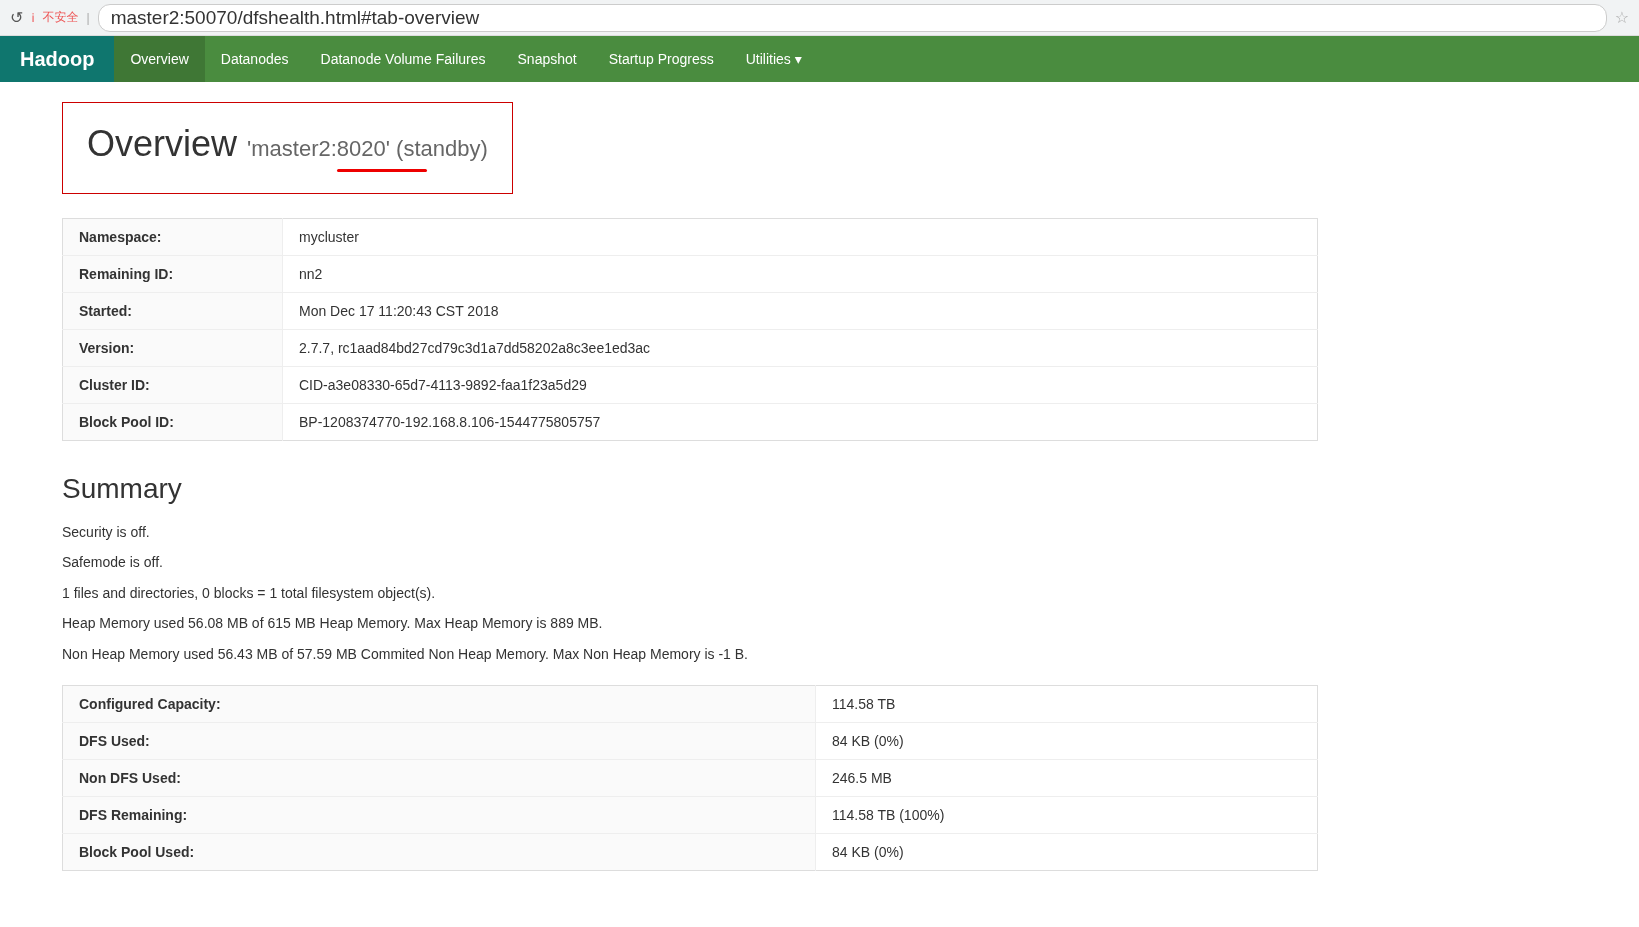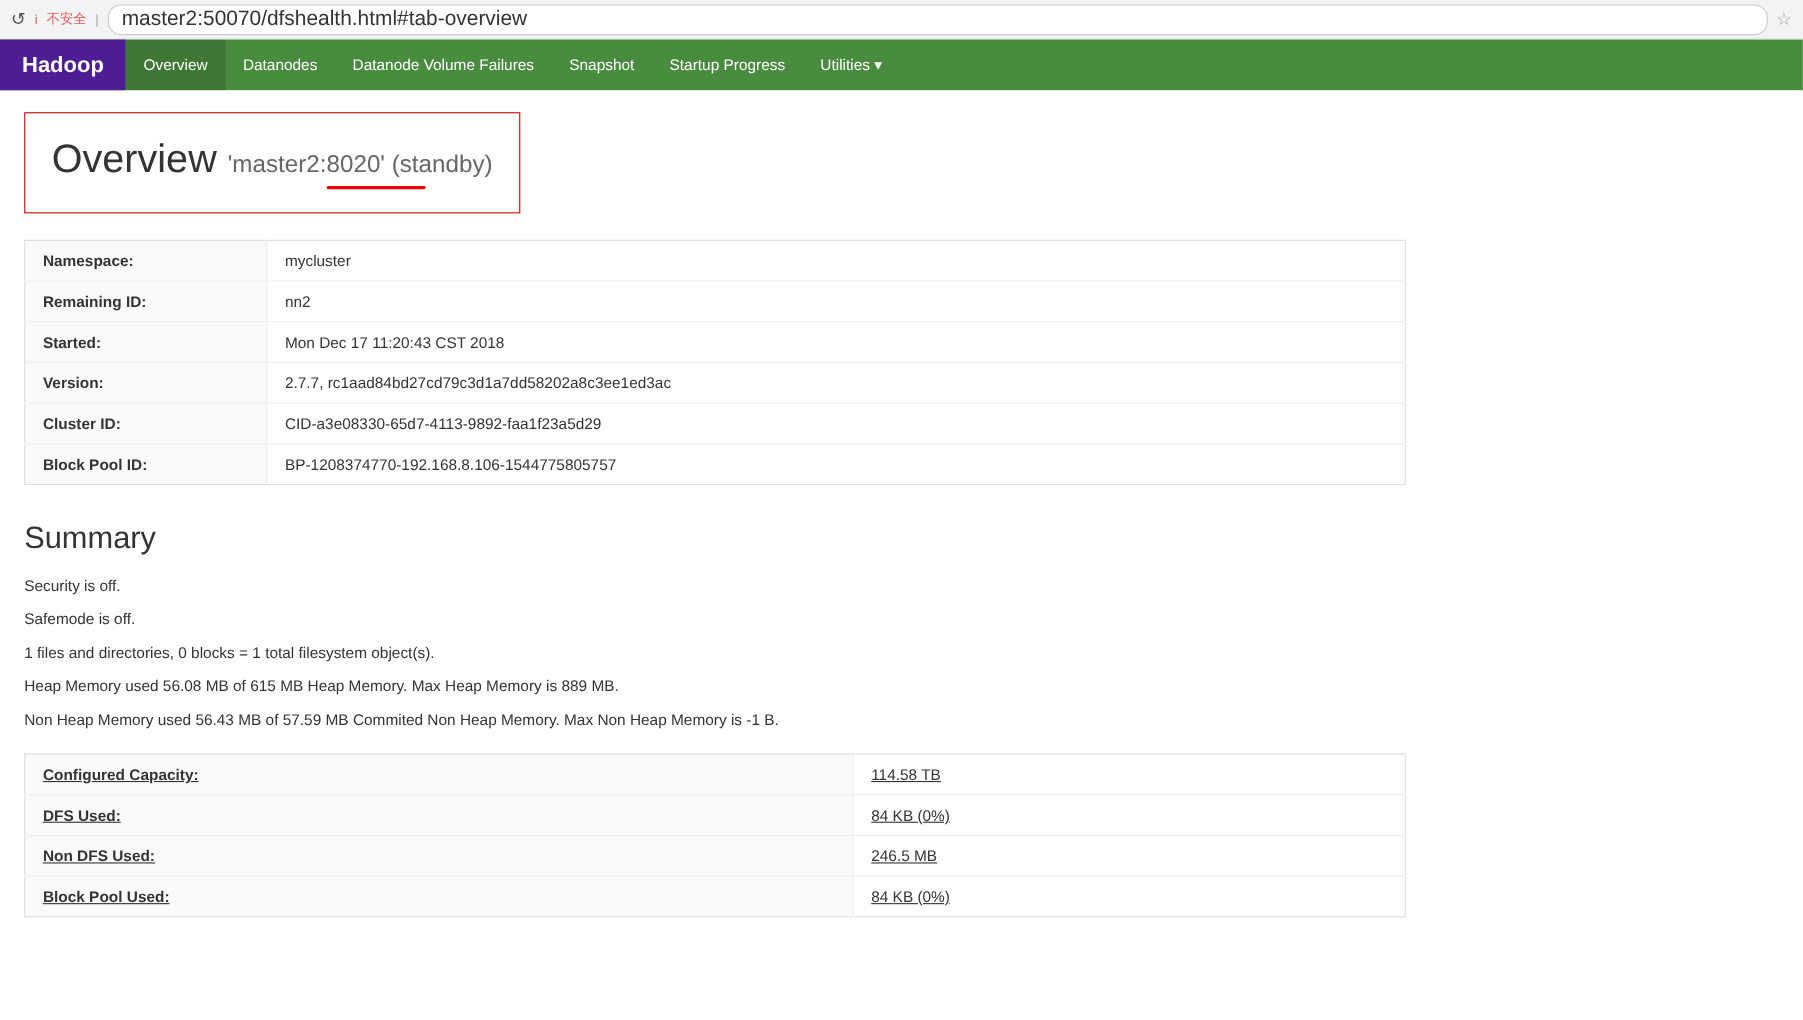--- a/index.html
+++ b/index.html
@@ -31,21 +31,21 @@
     .browser-bar .star-icon { color: #aaa; font-size: 16px; }
 
     
     .navbar {
       background: #4a8c3f;
       display: flex;
       align-items: stretch;
       height: 46px;
     }
     .navbar .brand {
-      background: #4c1d95;
+      background: #0f766e;
       color: #fff;
       font-size: 20px;
       font-weight: bold;
       padding: 0 20px;
       display: flex;
       align-items: center;
     }
     .navbar .nav-item {
       color: #fff;
       padding: 0 16px;
@@ -54,20 +54,21 @@
       font-size: 14px;
       cursor: pointer;
       text-decoration: none;
     }
     .navbar .nav-item.active { background: rgba(0,0,0,0.15); }
 
     
     .content {
       padding: 20px 22px;
       max-width: 1300px;
+      margin-left: 40px;
     }
 
     
     .overview-box {
       border: 1px solid #c00;
       padding: 20px 24px;
       display: inline-block;
       margin-bottom: 24px;
     }
     .overview-title {
@@ -135,21 +136,20 @@
       width: 100%;
       border-collapse: collapse;
       margin-top: 20px;
       border: 1px solid #ddd;
     }
     .summary-stats-table tr { border-bottom: 1px solid #eee; }
     .summary-stats-table tr:last-child { border-bottom: none; }
     .summary-stats-table td {
       padding: 10px 16px;
       vertical-align: top;
-      text-decoration: underline;
     }
     .summary-stats-table td:first-child {
       width: 60%;
       font-weight: bold;
       background: #fafafa;
       border-right: 1px solid #eee;
     }
   </style>
 </head>
 <body>
@@ -233,19 +233,23 @@
     </tr>
         <tr>
       <td>DFS Used:</td>
       <td>84 KB (0%)</td>
     </tr>
         <tr>
       <td>Non DFS Used:</td>
       <td>246.5 MB</td>
     </tr>
         <tr>
+      <td>DFS Remaining:</td>
+      <td>114.58 TB (100%)</td>
+    </tr>
+        <tr>
       <td>Block Pool Used:</td>
       <td>84 KB (0%)</td>
     </tr>
       </tbody>
   </table>
 
 </div>
 
 </body></html>

